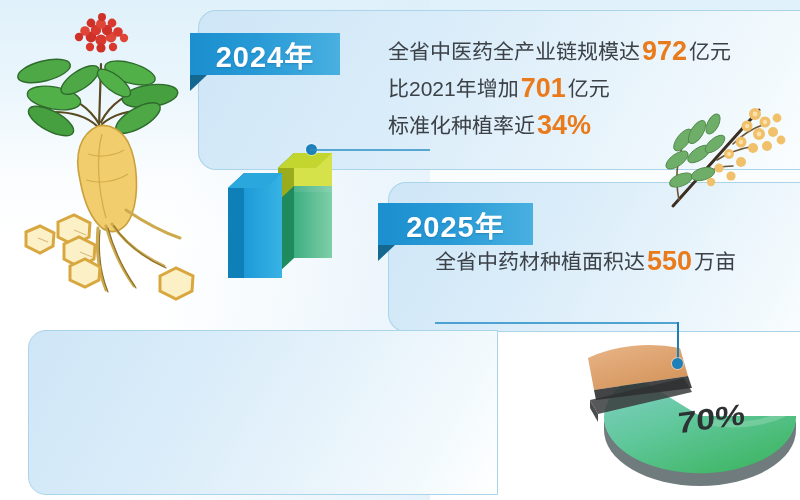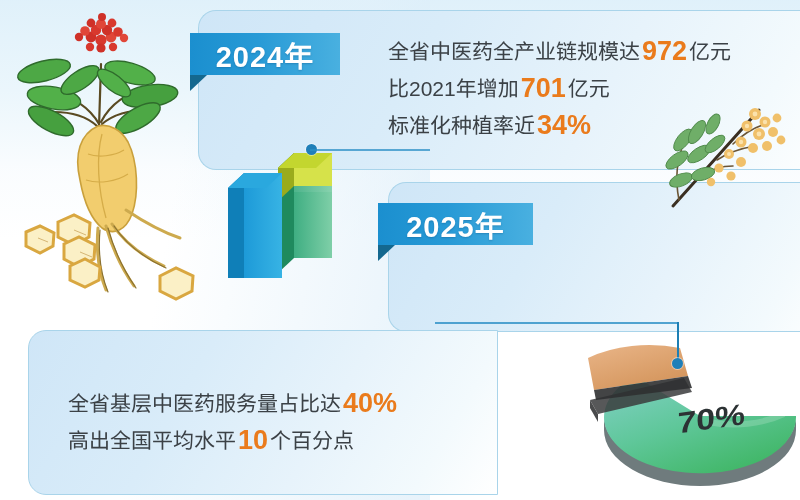--- a/index.html
+++ b/index.html
@@ -366,35 +366,30 @@
 
   <div class="conn conn-dot conn-bar-dot"></div>
   <div class="conn conn-line-h conn-bar-h"></div>
 
   <div class="panel panel-2025"></div>
   <div class="ribbon ribbon-2025">
     <span>2025年</span>
     <span class="ribbon-fold"></span>
   </div>
   <div class="lines lines-2025">
+    <div>
+      <span>全省中药材种植面积达</span><span class="num">550</span><span>万亩</span>
+    </div>
   </div>
 
   <div class="conn conn-pie-h"></div>
   <div class="conn conn-line-v conn-pie-v"></div>
   <div class="conn conn-dot conn-pie-dot"></div>
 
   <div class="panel panel-now"></div>
-  <div class="lines lines-now">
-    <div>
-      <span>全省基层中医药服务量占比达</span><span class="num">40%</span><span></span>
-    </div>
-    <div>
-      <span>高出全国平均水平</span><span class="num">10</span><span>个百分点</span>
-    </div>
-  </div>
 
   <svg class="pie" viewBox="0 0 212 160">
     <defs>
       <linearGradient id="gPieGreen" x1="0.15" y1="0" x2="0.85" y2="1">
         <stop offset="0%" stop-color="#7fd0c2"></stop>
         <stop offset="45%" stop-color="#5fc79a"></stop>
         <stop offset="100%" stop-color="#3cb45f"></stop>
       </linearGradient>
       <linearGradient id="gPieOrange" x1="0" y1="0" x2="0.6" y2="1">
         <stop offset="0%" stop-color="#e9b588"></stop>

